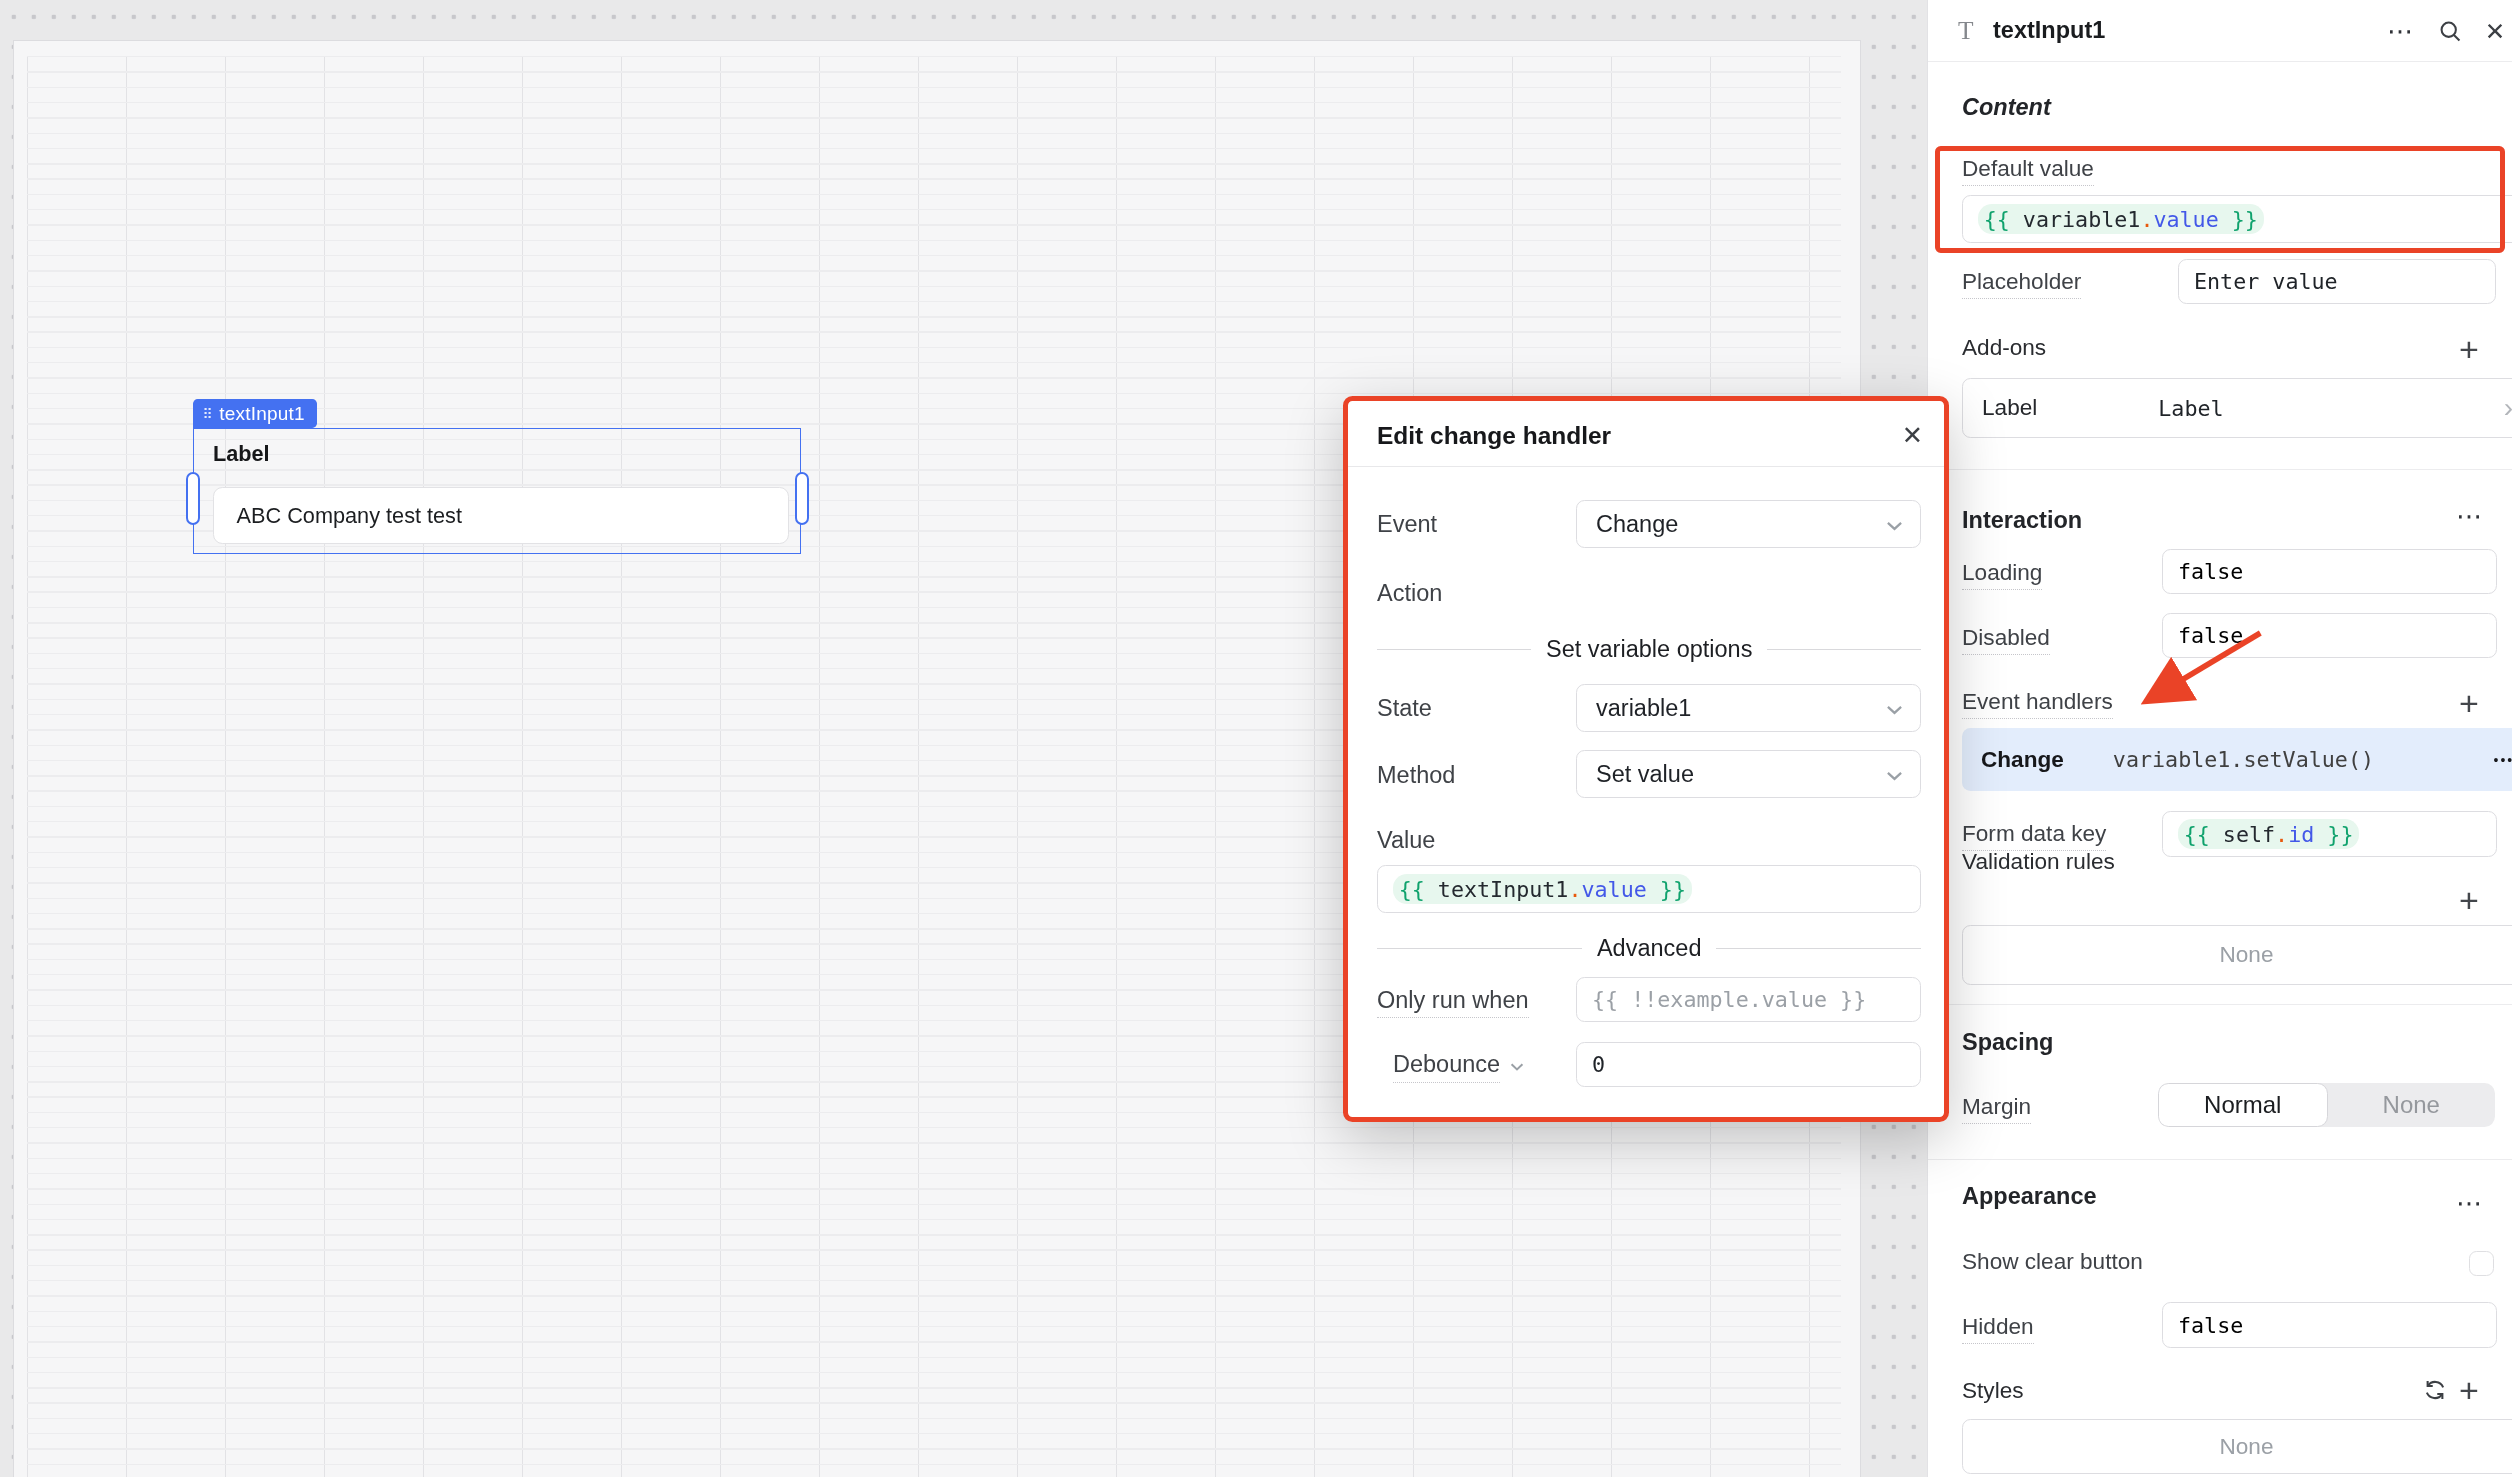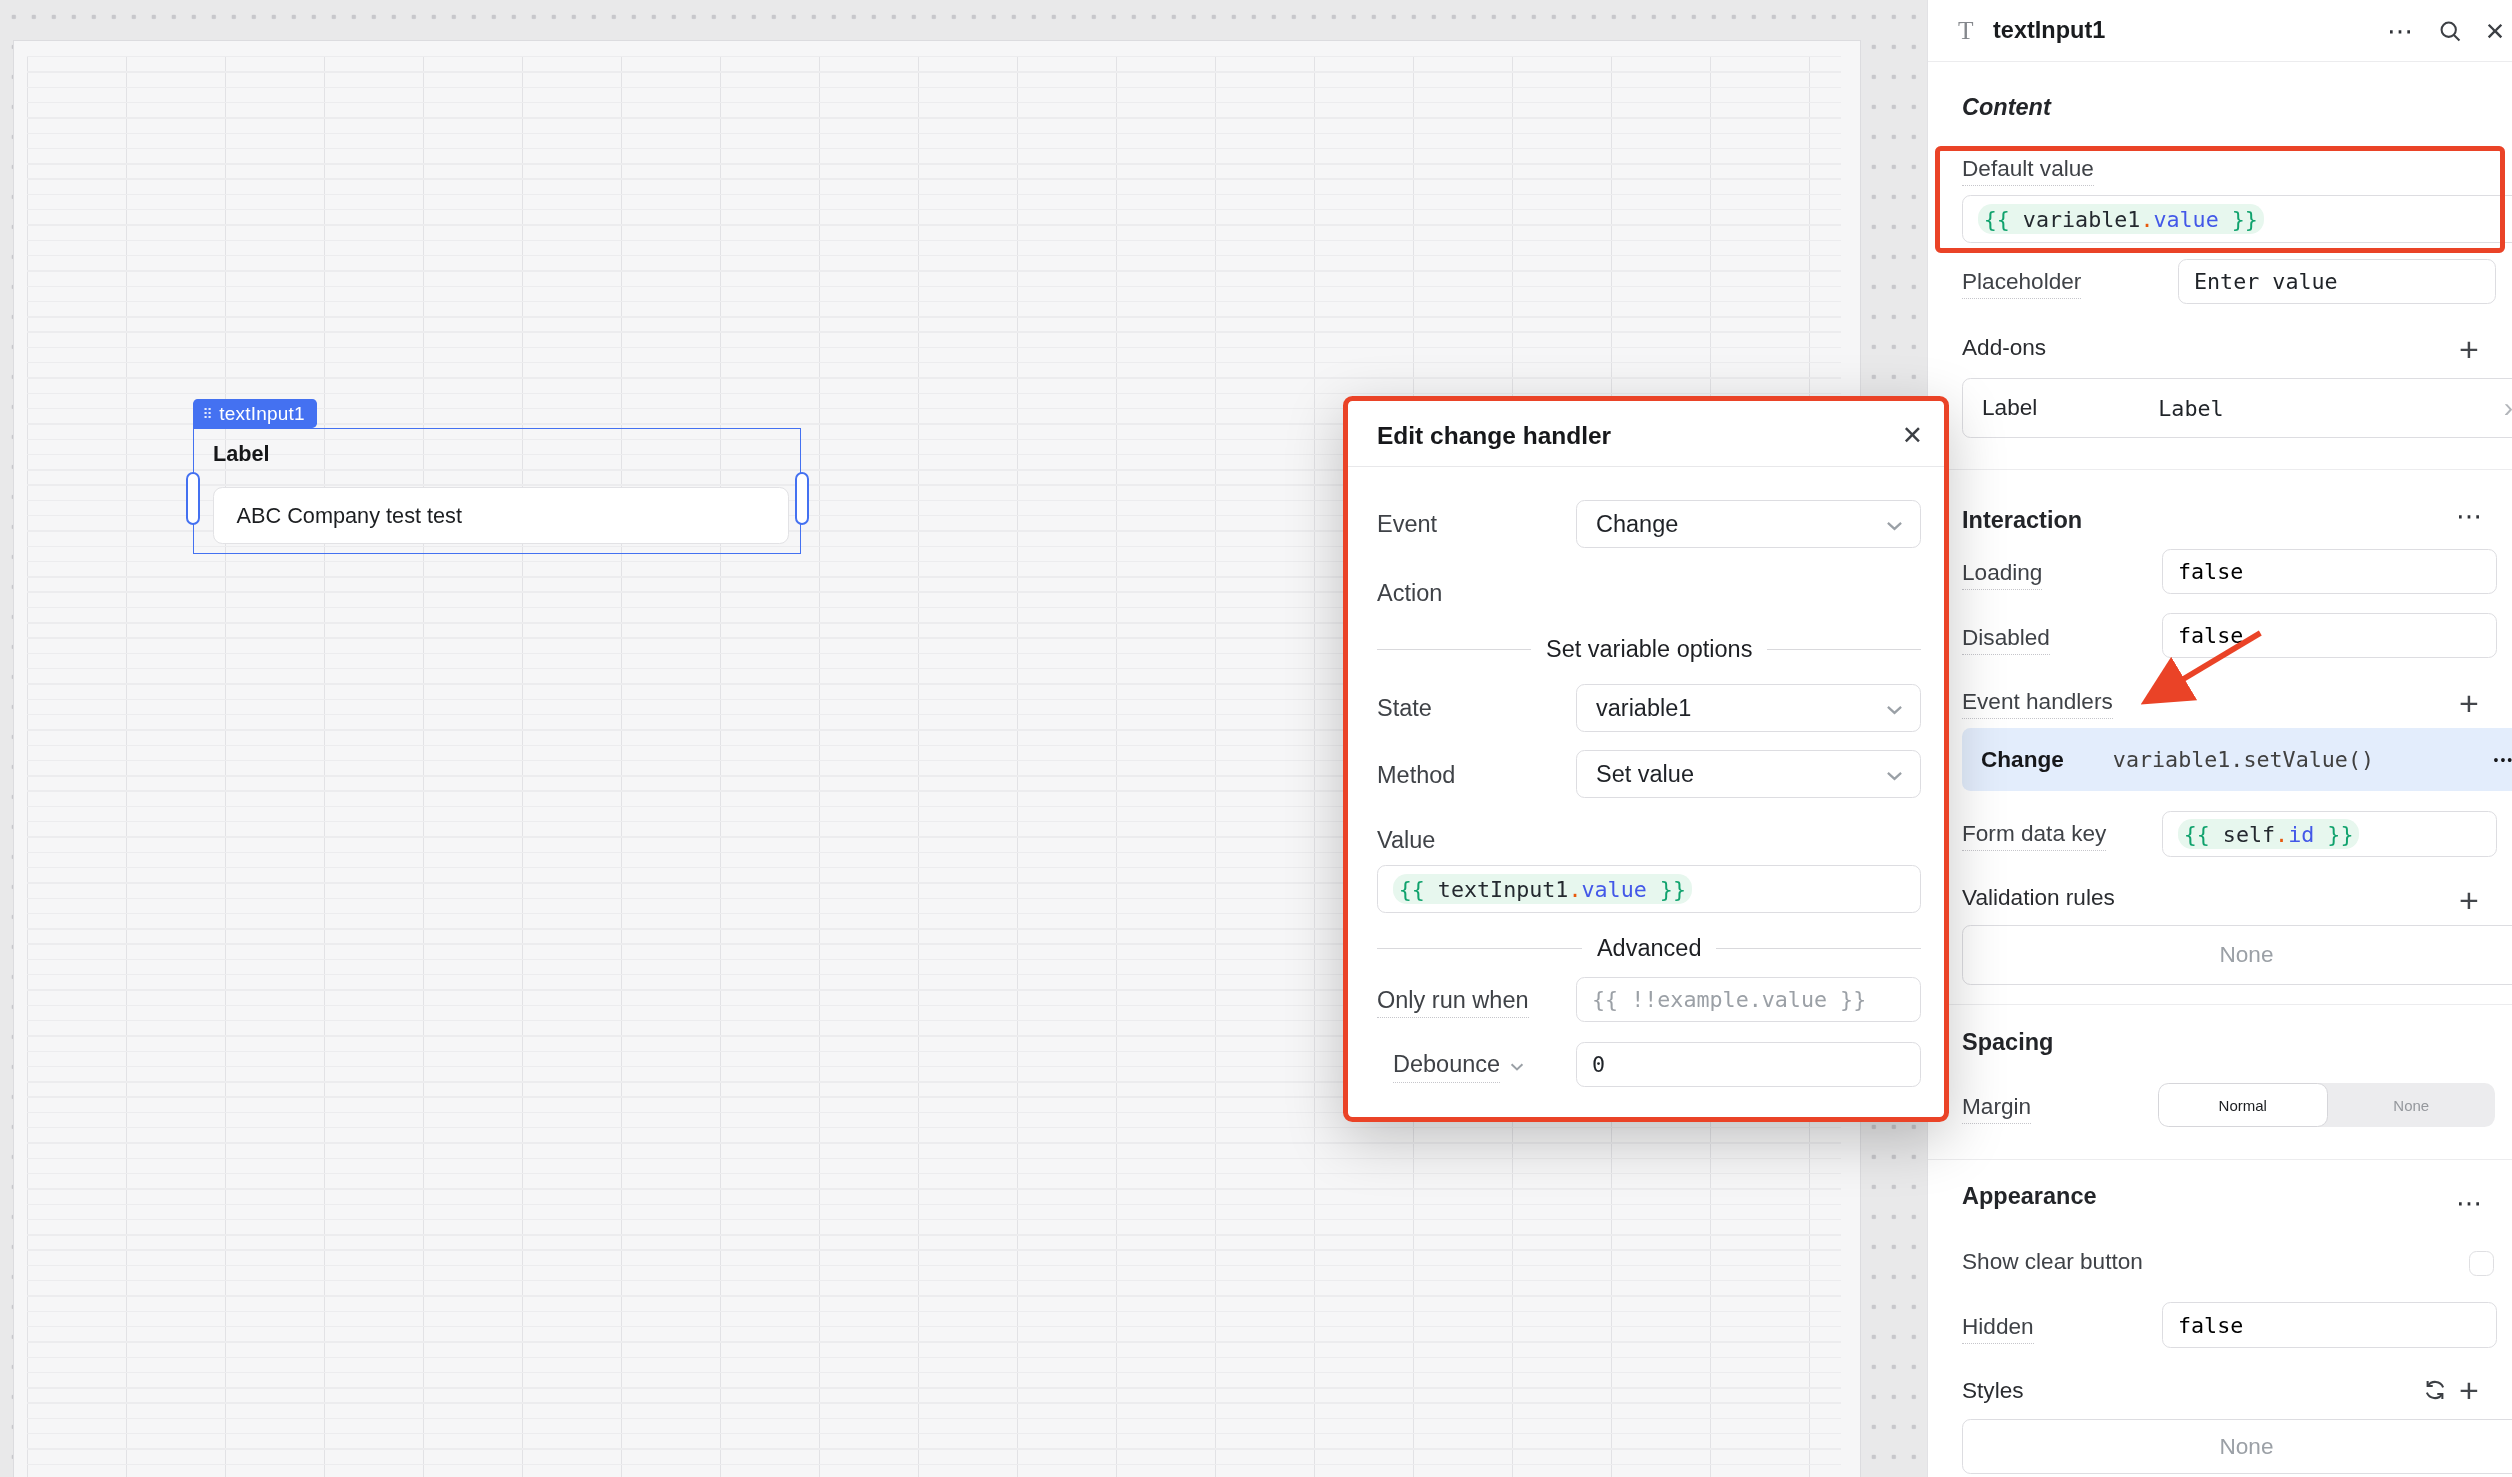--- a/index.html
+++ b/index.html
@@ -82,21 +82,21 @@
   .addon-box{
     border:1.4px solid #dddde1; border-radius:8.5px; background:#fff;
     display:flex; align-items:center; padding:0 17px 0 19px;
   }
   .chev-r{ color:#b2b5ba; font-size:28px; margin-left:auto; }
   .change-row{ background:#e3edfc; border-radius:8.5px; display:flex; align-items:center; padding:0 17px 0 19px; cursor:pointer; }
   .change-evt{ font-size:22.6px; font-weight:700; color:#17181b; }
   .change-code{ font-size:21.7px; color:#404040; margin-left:49px; }
   .mini-dots{ margin-left:auto; font-size:14px; letter-spacing:1.9px; color:#17181b; cursor:pointer; }
   .segmented{ background:#ececee; border-radius:10.4px; display:flex; overflow:hidden; cursor:pointer; }
-  .seg{ flex:1; display:flex; align-items:center; justify-content:center; font-size:15px; color:#95989d; }
+  .seg{ flex:1; display:flex; align-items:center; justify-content:center; font-size:24px; color:#95989d; }
   .seg.active{ background:#fff; border:1.4px solid #d6d6da; border-radius:10.4px; color:#1b1d20; font-weight:500; }
   .checkbox{ width:25.4px; height:24.5px; border:1.7px solid #dfdfe2; border-radius:7.5px; background:#fff; cursor:pointer; }
   .redbox{ position:absolute; border:5.7px solid #ea4327; border-radius:5.7px; pointer-events:none; z-index:40; }
 
   
   .modal-wrap{
     position:absolute; left:1343px; top:396px; width:606px; height:726px;
     border:5.7px solid #ea4327; border-radius:9.4px; background:#fff;
     box-shadow:0 17px 57px rgba(0,0,0,.22); z-index:50;
   }
@@ -201,21 +201,21 @@
     <span class="change-evt">Change</span>
     <span class="change-code mono">variable1.setValue()</span>
     <span class="mini-dots">•••</span>
   </div>
 
   <div class="p-abs flabel" style="left:34px; top:821px;"><span class="dotted">Form data key</span></div>
   <div class="p-abs pinput" style="left:234px; top:811px; width:335px; height:46px;">
     <span class="chip mono"><span class="cs br">{{ </span><span class="cs nm">self</span><span class="cs dot">.</span><span class="cs pr">id</span><span class="cs br"> }}</span></span>
   </div>
 
-  <div class="p-abs subheading" style="left:34px; top:885px;">Validation rules</div>
+  <div class="p-abs subheading" style="left:34px; top:849px;">Validation rules</div>
   <div class="p-abs plus" style="left:531px; top:883px;">+</div>
   <div class="p-abs nonebox" style="left:34px; top:925px; width:569px; height:60px;">
     <span>None</span>
   </div>
 
   <div class="p-abs divider" style="top:1004px;"></div>
 
   <div class="p-abs heading" style="left:34px; top:1029px;">Spacing</div>
   <div class="p-abs flabel" style="left:34px; top:1094px;"><span class="dotted">Margin</span></div>
   <div class="p-abs segmented" style="left:230px; top:1083px; width:337px; height:44px;">

